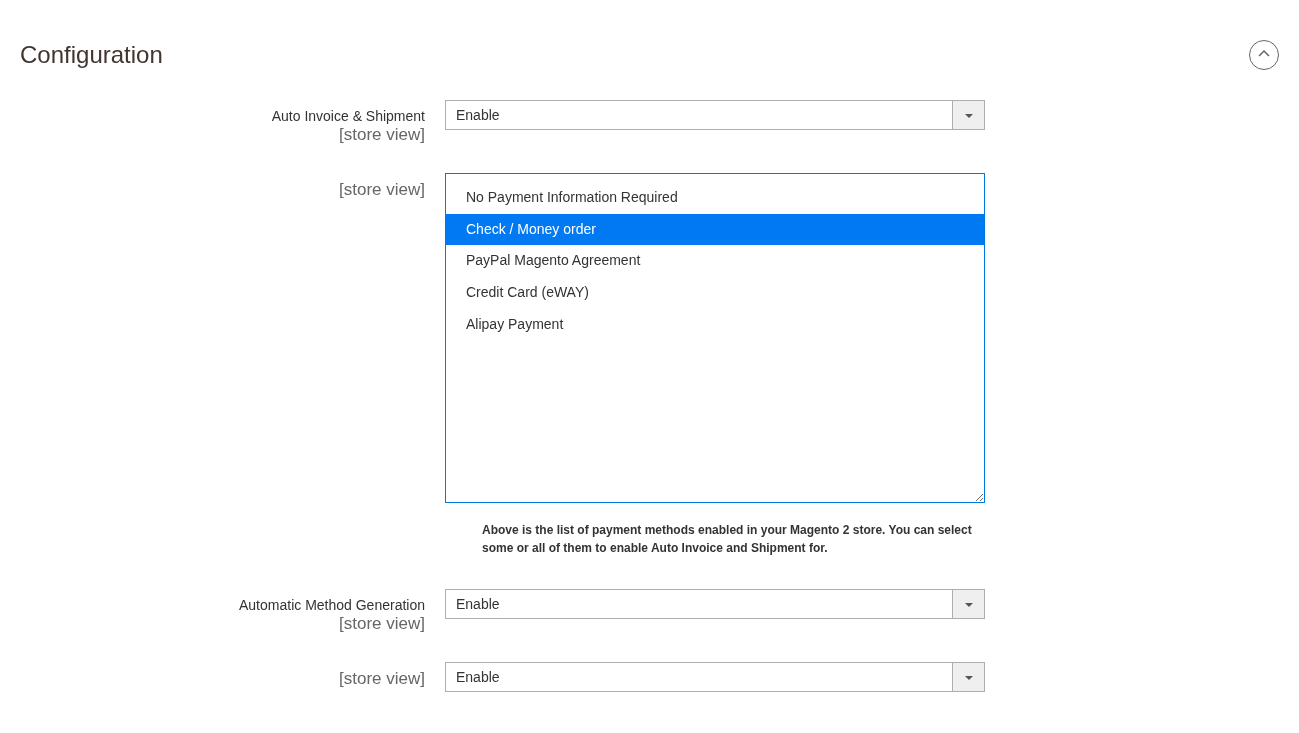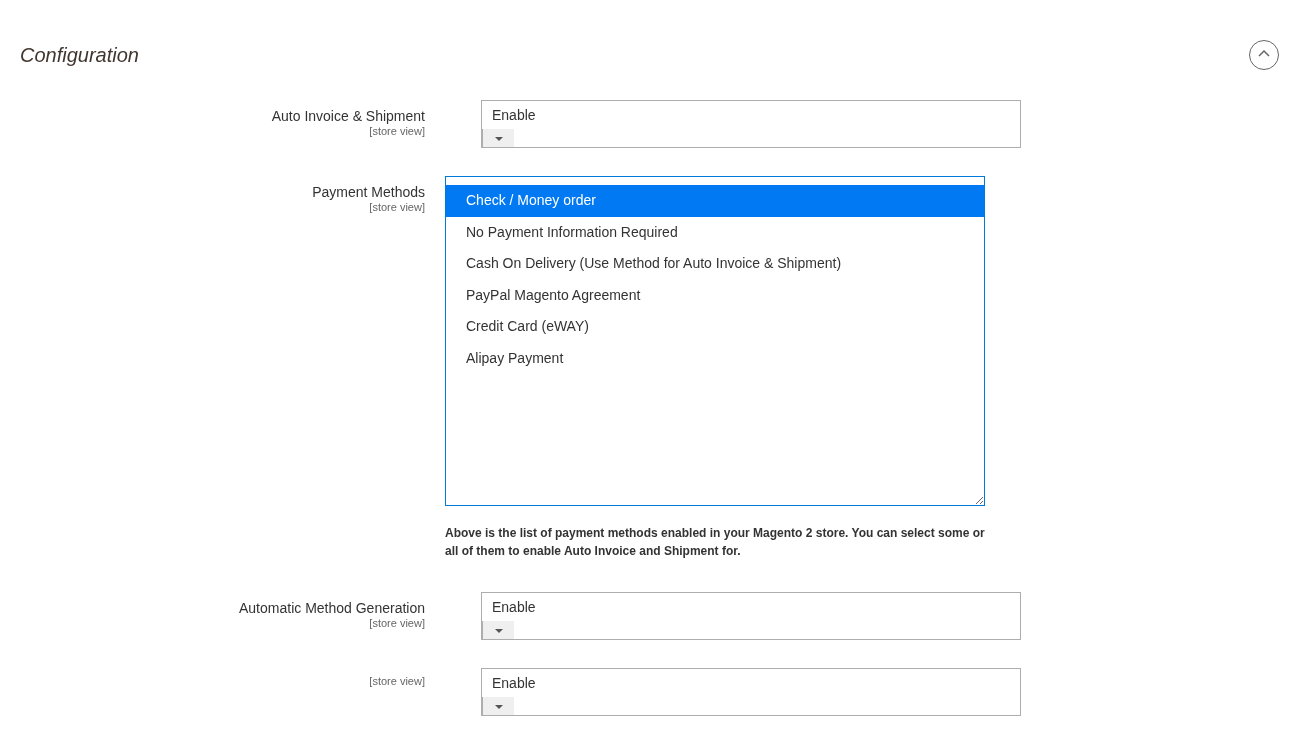--- a/index.html
+++ b/index.html
@@ -9,24 +9,23 @@
       color: #333;
       padding: 20px;
     }
     .section-header {
       display: flex;
       justify-content: space-between;
       align-items: center;
       padding: 20px 0 30px 0;
     }
     .section-title {
-      font-size: 20px;
+      font-size: 24px;
       font-weight: 400;
       color: #41362f;
-      font-style: italic;
     }
     .collapse-btn {
       width: 30px;
       height: 30px;
       border: 1.5px solid #666;
       border-radius: 50%;
       display: flex;
       align-items: center;
       justify-content: center;
       cursor: pointer;
@@ -47,33 +46,32 @@
       padding-right: 20px;
       padding-top: 7px;
     }
     .field-label {
       font-size: 14px;
       color: #333;
       display: block;
       line-height: 1.3;
     }
     .scope {
-      font-size: 11px;
+      font-size: 17px;
       color: #666;
       display: block;
     }
     .control-col {
       width: 540px;
     }
     .select-wrapper {
       position: relative;
       border: 1px solid #adadad;
       display: flex;
       background: #fff;
-      flex-direction: column;
     }
     .select-value {
       flex: 1;
       padding: 6px 10px;
       font-size: 14px;
       color: #333;
       background: #fff;
     }
     .select-caret {
       width: 32px;
@@ -103,22 +101,23 @@
       background: #0079f2;
       color: #fff;
     }
     .ms-option:first-child { margin-top: 8px; }
     .hint {
       font-size: 12px;
       font-weight: 700;
       color: #333;
       margin-top: 10px;
       line-height: 1.5;
-    }
-    .form-row.tight { margin-bottom: 28px; gap: 36px; }
+      margin-left: 37px;
+    }
+    .form-row.tight { margin-bottom: 28px; }
     .form-row.multiselect-row { margin-bottom: 8px; }
     .hint-row { margin-bottom: 32px; }
   </style>
 </head>
 <body>
 
 <div class="section-header">
   <h1 class="section-title">Configuration</h1>
   <div class="collapse-btn">
     <span>
@@ -143,28 +142,26 @@
               <path d="M0 2 L4 6 L8 2 Z" fill="#555"></path>
             </svg>
         </span>
       </div>
     </div>
   </div>
 </div>
 
 <div class="form-row multiselect-row">
   <div class="label-col">
-    <span class="field-label">Payment Methods</span>
     <span class="scope">[store view]</span>
   </div>
   <div class="control-col">
     <div class="multiselect" id="payment-multiselect">
+        <div class="ms-option">No Payment Information Required</div>
         <div class="ms-option selected">Check / Money order</div>
-        <div class="ms-option">No Payment Information Required</div>
-        <div class="ms-option">Cash On Delivery (Use Method for Auto Invoice &amp; Shipment)</div>
         <div class="ms-option">PayPal Magento Agreement</div>
         <div class="ms-option">Credit Card (eWAY)</div>
         <div class="ms-option">Alipay Payment</div>
       </div>
   </div>
 </div>
 <div class="form-row hint-row">
   <div class="label-col"></div>
   <div class="control-col">
     <p class="hint">Above is the list of payment methods enabled in your Magento 2 store. You can select some or all of them to enable Auto Invoice and Shipment for.</p>

